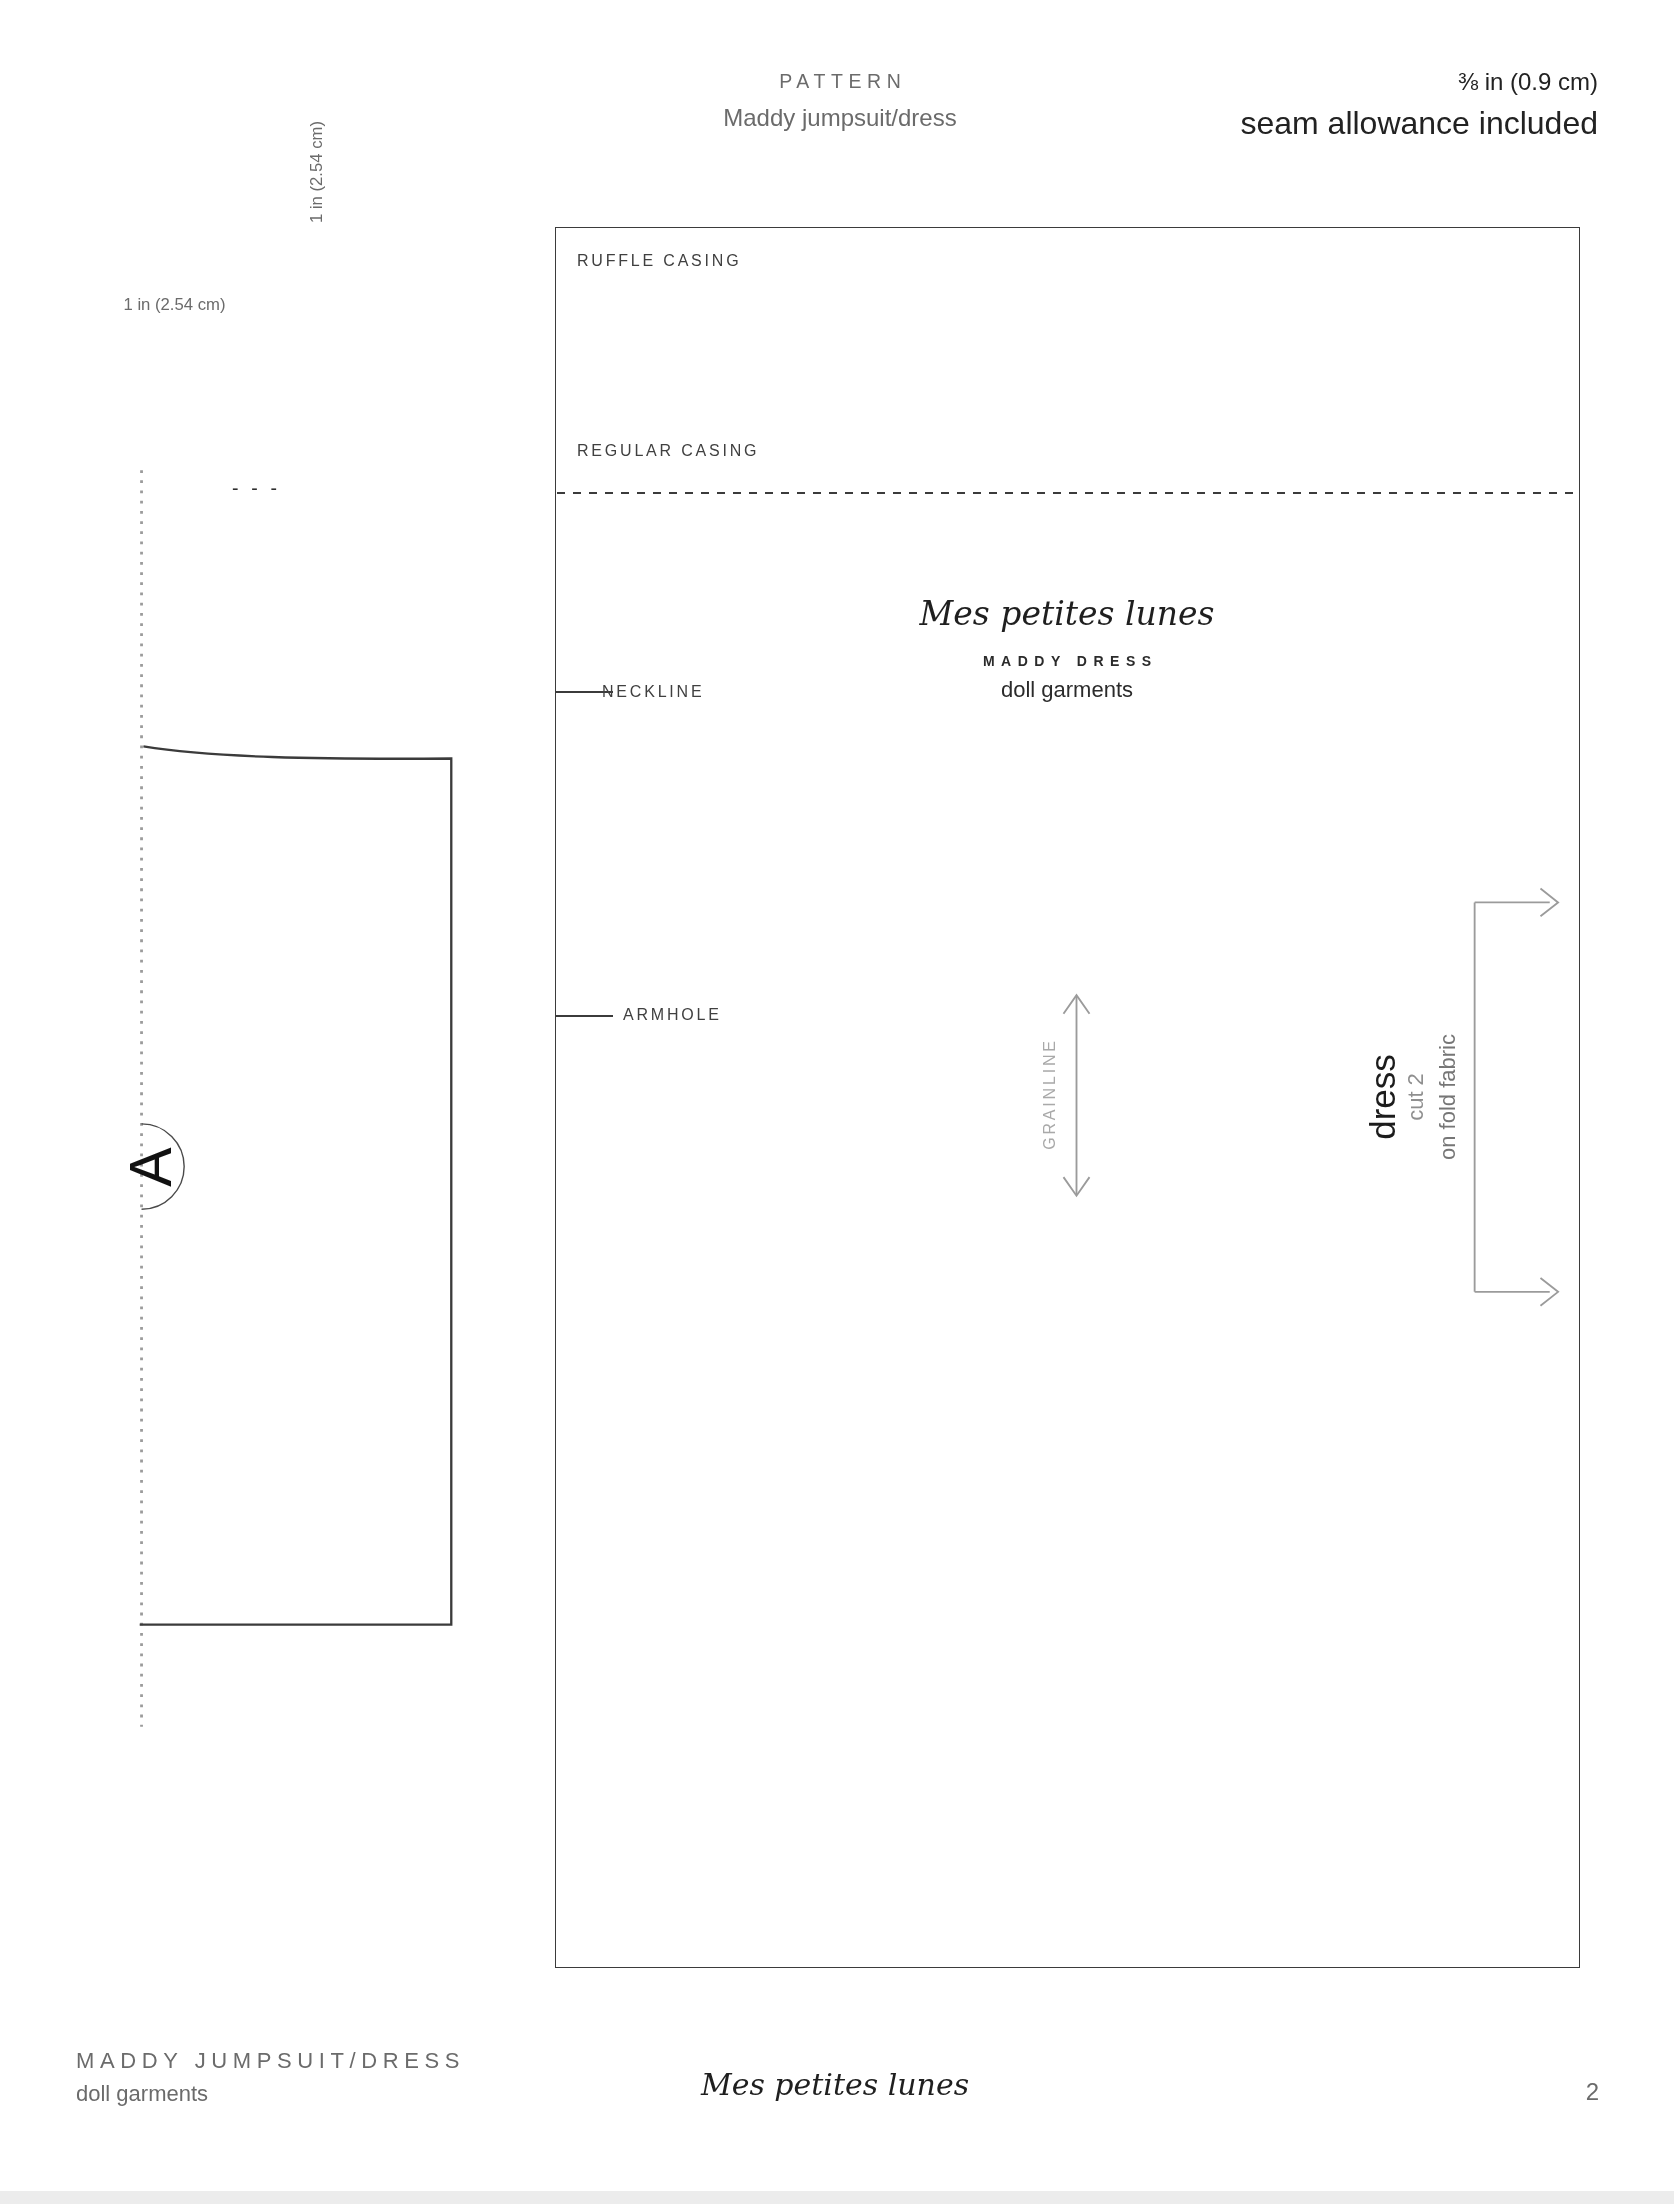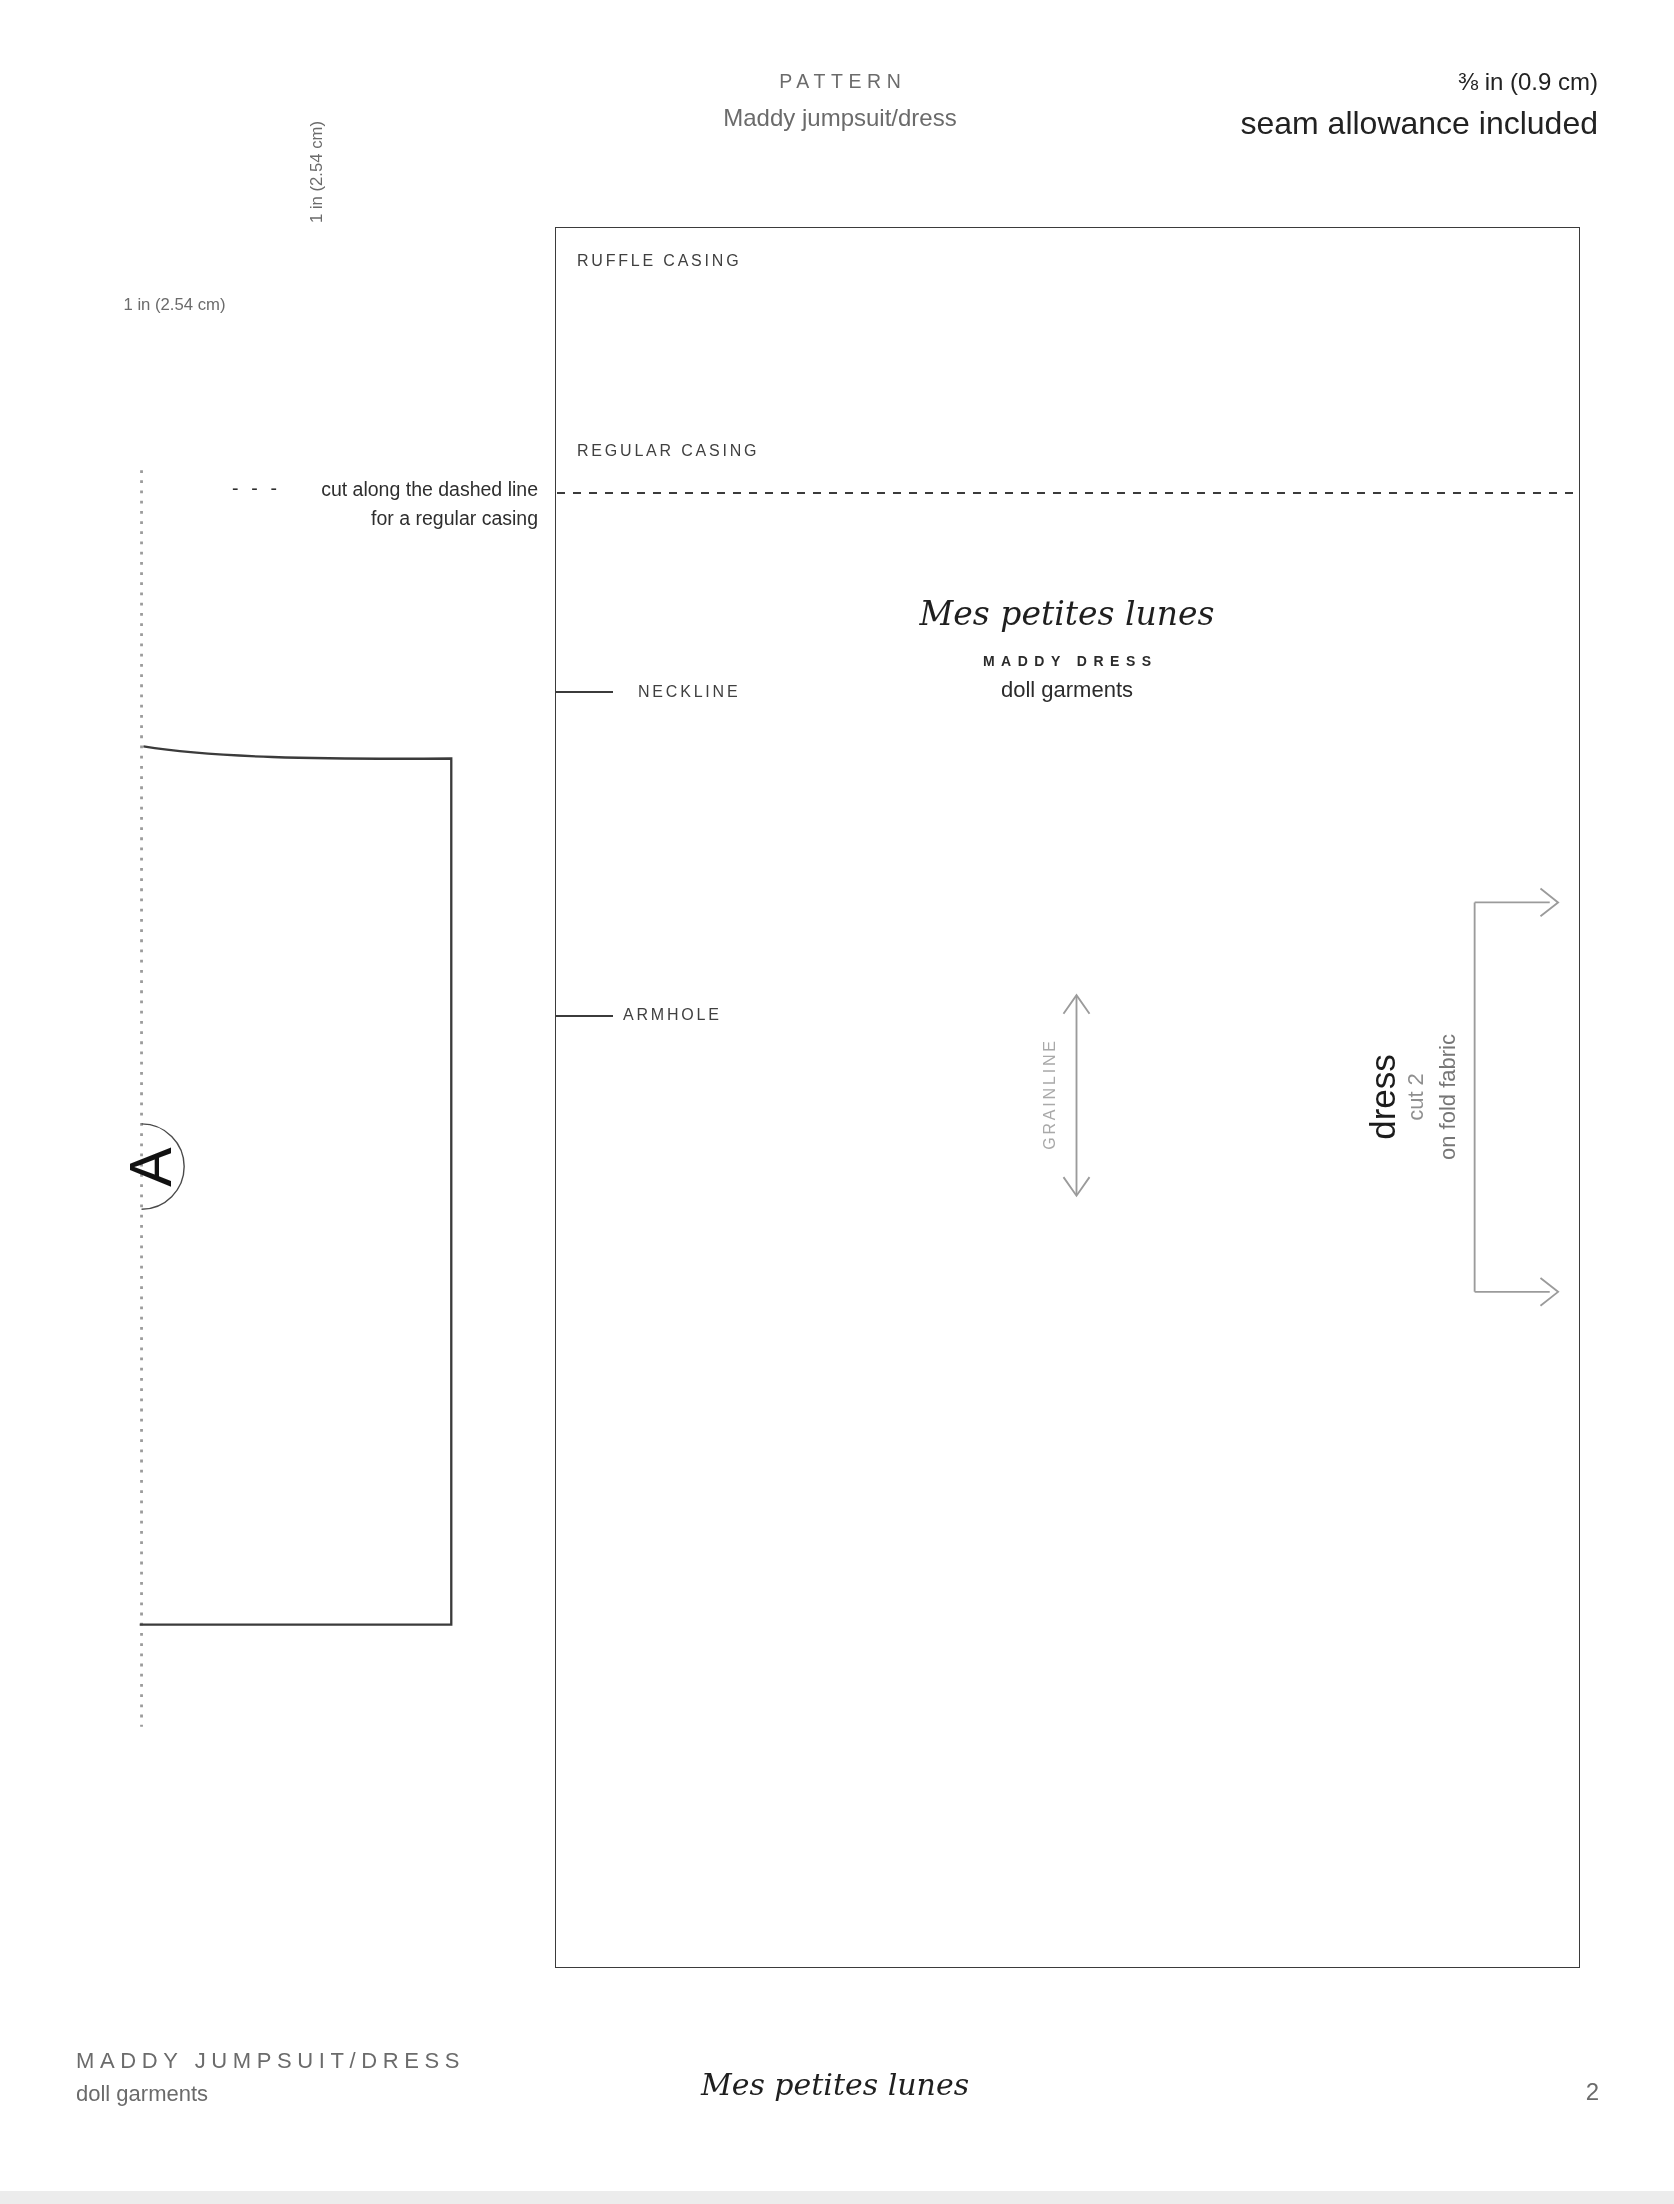--- a/index.html
+++ b/index.html
@@ -46,21 +46,21 @@
   .lab{color:#404040;font-size:16px;letter-spacing:2.8px;white-space:nowrap;text-align:right;}
   .ruffle-lab{left:577px;top:252px;}
   .regular-lab{left:577px;top:442px;}
   .dashed-casing{
     left:557px;top:492px;width:1023px;height:1.9px;
     background:repeating-linear-gradient(90deg,#3b3b3b 0 8.3px,transparent 8.3px 16px);
   }
   .tick{background:#3b3b3b;height:1.9px;width:58px;left:555px;}
   .neckline-tick{top:691px;}
   .armhole-tick{top:1015px;}
-  .neckline-lab{left:638px;top:683px;}
+  .neckline-lab{left:602px;top:683px;}
   .armhole-lab{left:623px;top:1006px;}
 
   
   .brand-block{left:835px;top:594px;width:464px;text-align:center;}
   .brand-script{
     font-family:"DejaVu Serif", serif;font-style:italic;
     color:#1f1f1f;font-size:33px;
   }
   .brand-name{color:#2b2b2b;font-size:14px;letter-spacing:6.5px;text-indent:6.5px;margin-top:20.4px;font-weight:bold;}
   .brand-sub{color:#2b2b2b;font-size:22px;margin-top:7.4px;}
@@ -116,24 +116,20 @@
   <div class="abs hdr-center">
     <div class="hdr-pattern">PATTERN</div>
     <div class="hdr-name">Maddy jumpsuit/dress</div>
   </div>
   <div class="abs hdr-right">
     <div class="hdr-seam-value">⅜ in (0.9 cm)</div>
     <div class="hdr-seam-note">seam allowance included</div>
   </div>
 
   <div class="abs note-dashes">- - -</div>
-  <div class="abs note-block">
-    <div>cut along the dashed line</div>
-    <div>for a regular casing</div>
-  </div>
 
   <div class="abs main-rect"></div>
   <div class="abs lab ruffle-lab">RUFFLE CASING</div>
   <div class="abs lab regular-lab">REGULAR CASING</div>
   <div class="abs dashed-casing"></div>
 
   <div class="abs tick neckline-tick"></div>
   <div class="abs lab neckline-lab">NECKLINE</div>
   <div class="abs tick armhole-tick"></div>
   <div class="abs lab armhole-lab">ARMHOLE</div>

